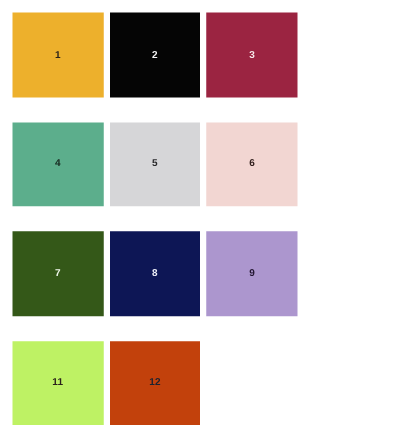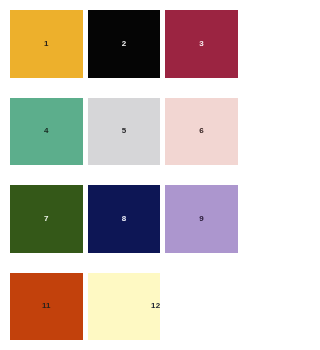--- a/index.html
+++ b/index.html
@@ -66,19 +66,19 @@
     </div>
     <div class="swatch" style="background: rgb(52, 88, 24);">
       <span class="swatch-label" style="color: rgb(239, 246, 234);">7</span>
     </div>
     <div class="swatch" style="background: rgb(13, 22, 85);">
       <span class="swatch-label" style="color: rgb(237, 239, 248);">8</span>
     </div>
     <div class="swatch" style="background: rgb(172, 150, 206);">
       <span class="swatch-label" style="color: rgb(36, 23, 51);">9</span>
     </div>
-    <div class="swatch" style="background: #c2410c;">
+    <div class="swatch" style="background: #bef264;">
       <span class="swatch-label" style="color: rgb(43, 34, 27);">11</span>
     </div>
-    <div class="swatch" style="background: #fef9c3; justify-content: flex-end;">
+    <div class="swatch" style="background: #c2410c;">
       <span class="swatch-label" style="color: rgb(27, 34, 48);">12</span>
     </div>
   </div>
 
 </body></html>

